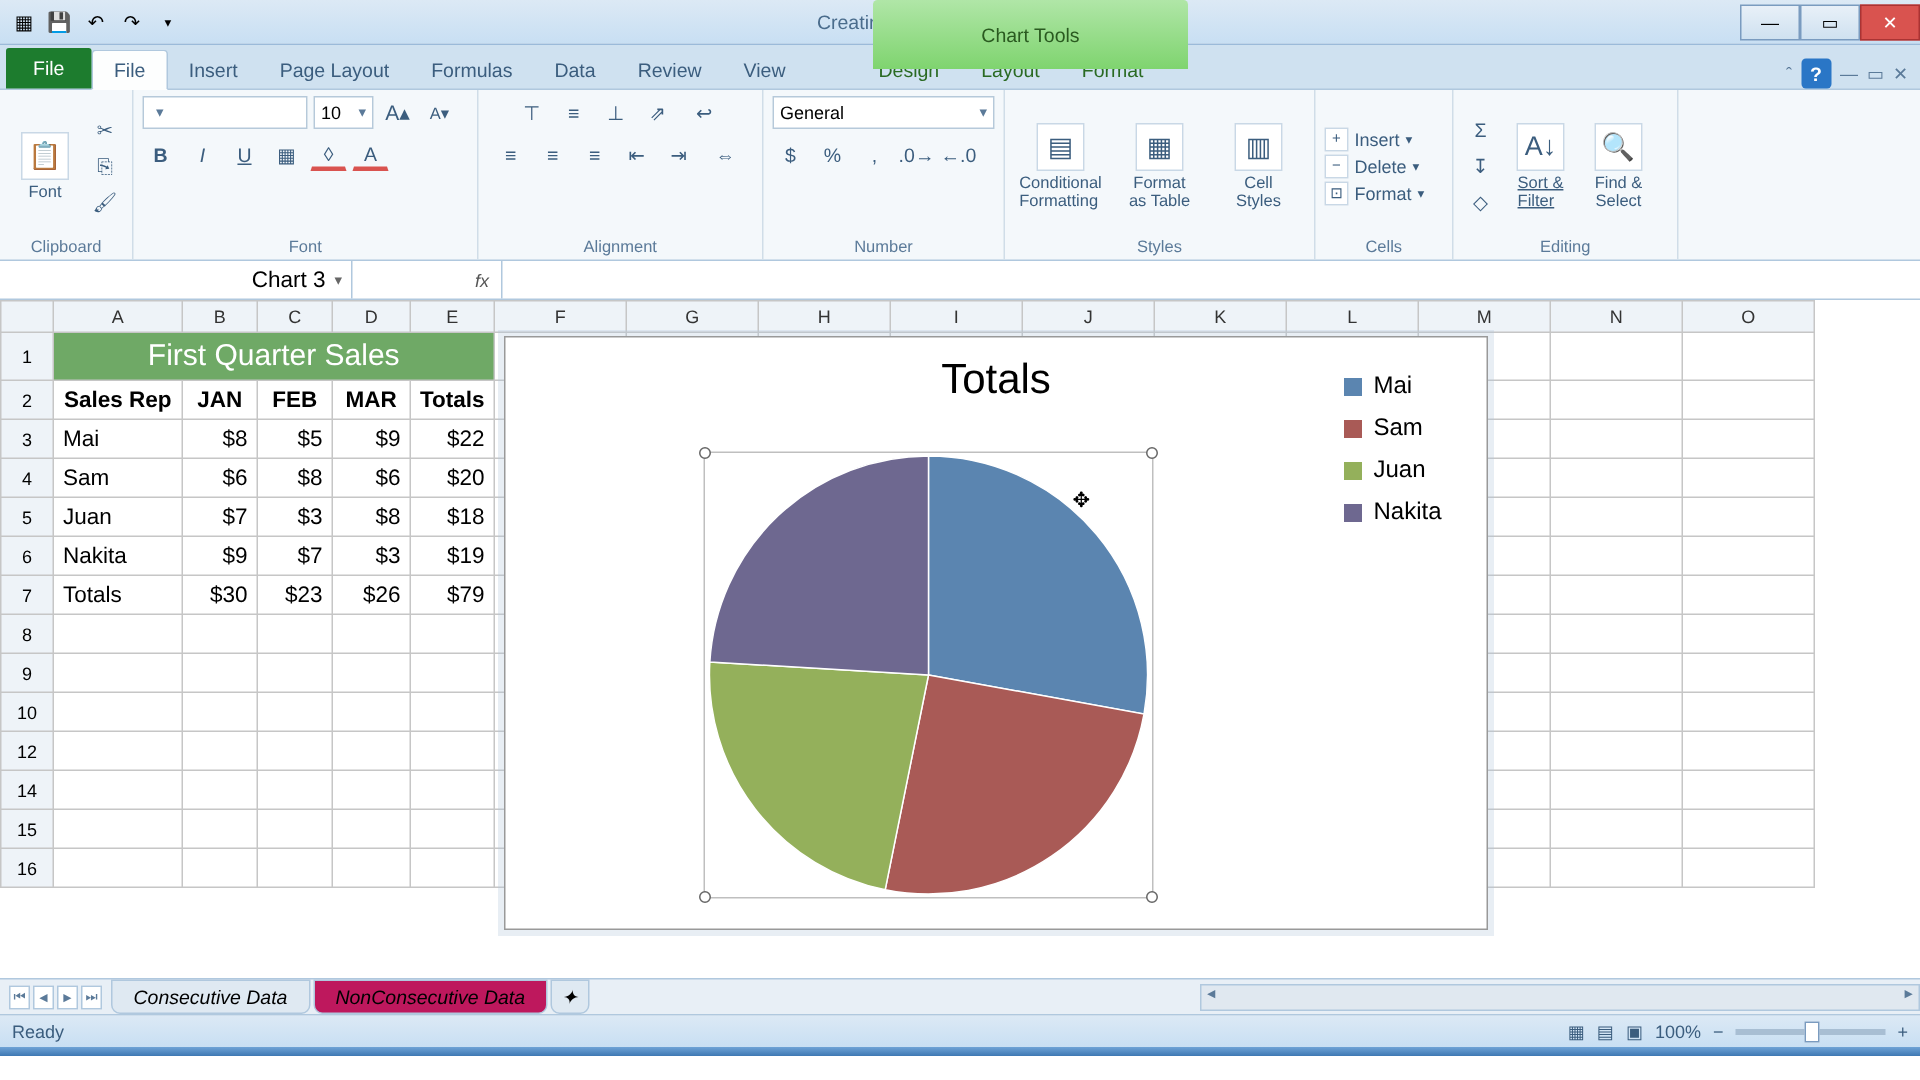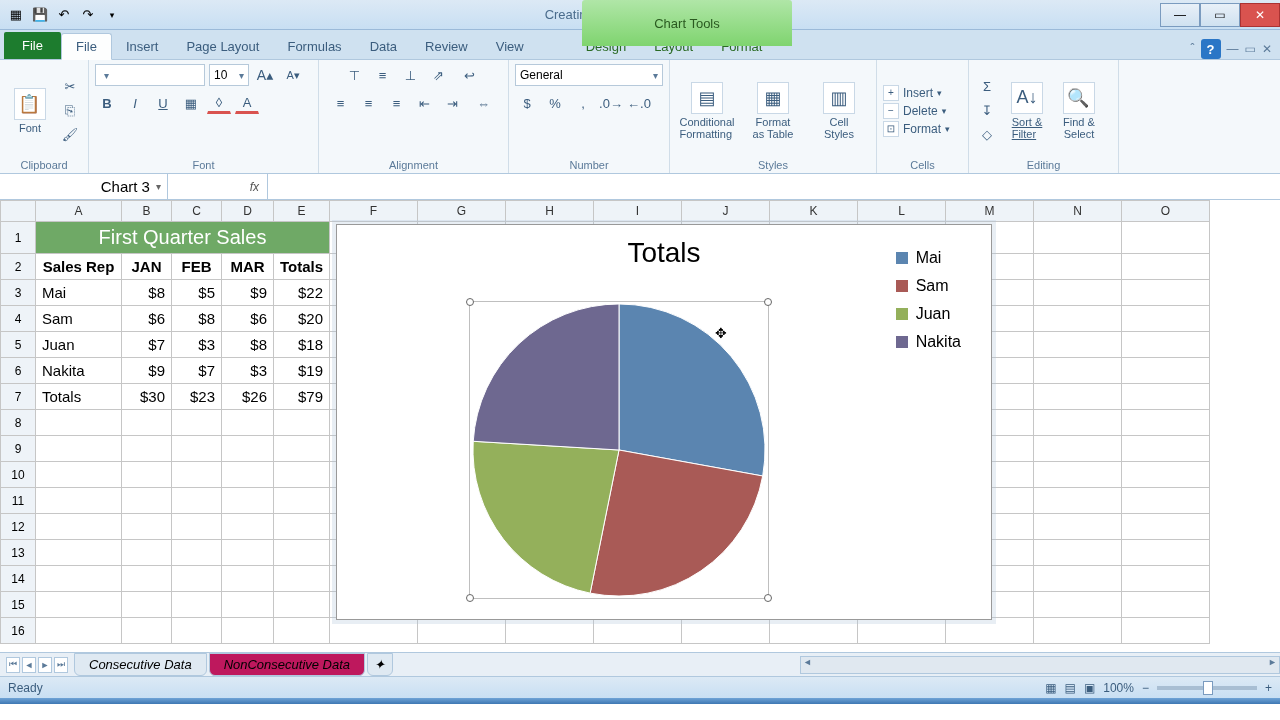--- a/index.html
+++ b/index.html
@@ -36,21 +36,21 @@
 .mini-stack { display: flex; flex-direction: column; gap: 2px; }
 .selectbox { height: 22px; border: 1px solid #b6c9da; background: #fff; font-size: 12px; padding: 0 4px; display: flex; align-items: center; min-width: 100px; justify-content: space-between; }
 .selectbox::after { content: "▾"; color: #5b7a99; font-size: 10px; margin-left: 4px; }
 .styles-body .big-btn { min-width: 62px; }
 .cells-row { display: flex; flex-direction: column; gap: 2px; font-size: 12px; color: #3b5d7e; }
 .cells-row div { display: flex; align-items: center; gap: 4px; }
 .cells-row .ico-sm { width: 16px; height: 16px; border: 1px solid #c9d8e6; background: #fff; font-size: 10px; display: flex; align-items: center; justify-content: center; }
 
 
 .fbar { height: 26px; display: flex; border-bottom: 1px solid #b0c8de; }
-.namebox { width: 168px; border-right: 1px solid #b0c8de; display: flex; align-items: center; justify-content: flex-end; padding: 0 6px; font-size: 15px; }
+.namebox { width: 235px; border-right: 1px solid #b0c8de; display: flex; align-items: center; justify-content: flex-end; padding: 0 6px; font-size: 15px; }
 .namebox::after { content: "▾"; color: #666; margin-left: 6px; font-size: 10px; }
 .fx { width: 100px; border-right: 1px solid #b0c8de; display: flex; align-items: center; justify-content: flex-end; padding-right: 8px; font-style: italic; color: #555; }
 .formula-input { flex: 1; }
 
 
 .grid-area { position: relative; height: 452px; overflow: hidden; }
 .colheaders { display: flex; height: 22px; }
 .corner { width: 36px; border: 1px solid #c6c6c6; background: #eef3f8; }
 .colh { border: 1px solid #c6c6c6; border-left: none; background: #eef3f8; display: flex; align-items: center; justify-content: center; font-size: 12px; color: #333; }
 .rows { display: flex; flex-direction: column; }
@@ -471,57 +471,21 @@
         <div class="cell " style="width: 88px;"></div>
         <div class="cell " style="width: 88px;"></div>
         <div class="cell " style="width: 88px;"></div>
         <div class="cell " style="width: 88px;"></div>
         <div class="cell " style="width: 88px;"></div>
         <div class="cell " style="width: 88px;"></div>
         <div class="cell " style="width: 88px;"></div>
         <div class="cell " style="width: 88px;"></div>
       </div>
       <div class="row">
-        <div class="rowh">11</div>
-        <div class="cell " style="width: 86px;"></div>
-        <div class="cell " style="width: 50px;"></div>
-        <div class="cell " style="width: 50px;"></div>
-        <div class="cell " style="width: 52px;"></div>
-        <div class="cell " style="width: 56px;"></div>
-        <div class="cell " style="width: 88px;"></div>
-        <div class="cell " style="width: 88px;"></div>
-        <div class="cell " style="width: 88px;"></div>
-        <div class="cell " style="width: 88px;"></div>
-        <div class="cell " style="width: 88px;"></div>
-        <div class="cell " style="width: 88px;"></div>
-        <div class="cell " style="width: 88px;"></div>
-        <div class="cell " style="width: 88px;"></div>
-        <div class="cell " style="width: 88px;"></div>
-        <div class="cell " style="width: 88px;"></div>
-      </div>
-      <div class="row">
         <div class="rowh">12</div>
-        <div class="cell " style="width: 86px;"></div>
-        <div class="cell " style="width: 50px;"></div>
-        <div class="cell " style="width: 50px;"></div>
-        <div class="cell " style="width: 52px;"></div>
-        <div class="cell " style="width: 56px;"></div>
-        <div class="cell " style="width: 88px;"></div>
-        <div class="cell " style="width: 88px;"></div>
-        <div class="cell " style="width: 88px;"></div>
-        <div class="cell " style="width: 88px;"></div>
-        <div class="cell " style="width: 88px;"></div>
-        <div class="cell " style="width: 88px;"></div>
-        <div class="cell " style="width: 88px;"></div>
-        <div class="cell " style="width: 88px;"></div>
-        <div class="cell " style="width: 88px;"></div>
-        <div class="cell " style="width: 88px;"></div>
-      </div>
-      <div class="row">
-        <div class="rowh">13</div>
         <div class="cell " style="width: 86px;"></div>
         <div class="cell " style="width: 50px;"></div>
         <div class="cell " style="width: 50px;"></div>
         <div class="cell " style="width: 52px;"></div>
         <div class="cell " style="width: 56px;"></div>
         <div class="cell " style="width: 88px;"></div>
         <div class="cell " style="width: 88px;"></div>
         <div class="cell " style="width: 88px;"></div>
         <div class="cell " style="width: 88px;"></div>
         <div class="cell " style="width: 88px;"></div>

